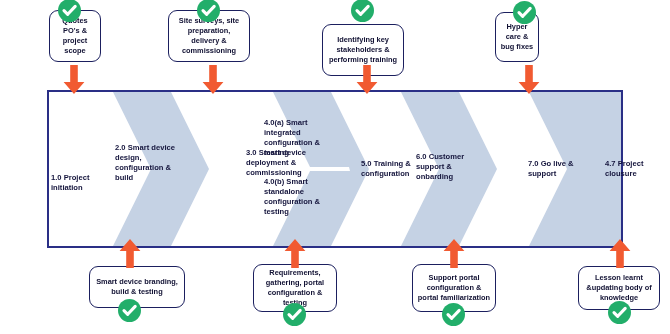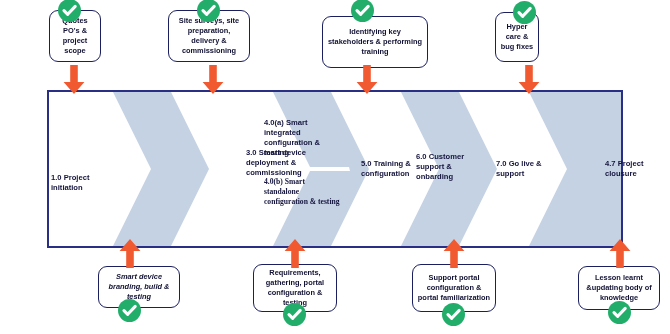--- a/index.html
+++ b/index.html
@@ -86,21 +86,21 @@
 
   <div class="callout" style="left:168px;top:10px;width:82px;height:52px;">
     <span>Site surveys, site preparation, delivery &amp; commissioning</span>
   </div>
   <div class="badge" style="left:197px;top:-1px;">
     <svg width="23" height="23" viewBox="0 0 23 23" aria-hidden="true">
       <path d="M6 11.6 L9.7 15.3 L17.2 7.4" fill="none" stroke="#ffffff" stroke-width="3.1" stroke-linecap="round" stroke-linejoin="round"></path>
     </svg>
   </div>
 
-  <div class="callout" style="left:322px;top:16px;width:106px;height:52px;">
+  <div class="callout" style="left:322px;top:24px;width:82px;height:52px;">
     <span>Identifying key stakeholders &amp; performing training</span>
   </div>
   <div class="badge" style="left:351px;top:-1px;">
     <svg width="23" height="23" viewBox="0 0 23 23" aria-hidden="true">
       <path d="M6 11.6 L9.7 15.3 L17.2 7.4" fill="none" stroke="#ffffff" stroke-width="3.1" stroke-linecap="round" stroke-linejoin="round"></path>
     </svg>
   </div>
 
   <div class="callout" style="left:495px;top:12px;width:44px;height:50px;">
     <span>Hyper care &amp; bug fixes</span>
@@ -143,36 +143,39 @@
 
       <path d="M352 0 L410 0 L448 77 L410 154 L352 154 L390 77 Z" fill="#C5D2E4"></path>
 
       <path d="M480 0 L572 0 L572 154 L480 154 L518 77 Z" fill="#C5D2E4"></path>
     </svg>
   </div>
 
   <div class="stage-label" style="left:51px;top:173px;width:60px;">
     <span>1.0 Project initiation</span>
   </div>
+  <div class="stage-label" style="left:115px;top:143px;width:74px;">
+    <span>2.0 Smart device design, configuration &amp; build</span>
+  </div>
   <div class="stage-label" style="left:206px;top:148px;width:66px;margin-left:40px;">
     <span>3.0 Smart device deployment &amp; commissioning</span>
   </div>
   <div class="stage-label" style="left:264px;top:118px;width:76px;">
     <span>4.0(a) Smart integrated configuration &amp; testing</span>
   </div>
-  <div class="stage-label" style="left:264px;top:177px;width:76px;font-family:Liberation Serif, serif;">
+  <div class="stage-label" style="left:264px;top:177px;width:76px;">
     <span>4.0(b) Smart standalone configuration &amp; testing</span>
   </div>
   <div class="stage-label" style="left:361px;top:159px;width:72px;">
     <span>5.0 Training &amp; configuration</span>
   </div>
   <div class="stage-label" style="left:416px;top:152px;width:64px;">
     <span>6.0 Customer support &amp; onbarding</span>
   </div>
-  <div class="stage-label" style="left:496px;top:159px;width:62px;">
+  <div class="stage-label" style="left:528px;top:159px;width:62px;">
     <span>7.0 Go live &amp; support</span>
   </div>
   <div class="stage-label" style="left:605px;top:159px;width:56px;">
     <span>4.7 Project clousure</span>
   </div>
 
   <div class="arrow" style="left:119px;top:239px;">
     <svg width="22" height="29" viewBox="0 0 22 29">
         <path d="M11 0 L21.4 12 H14.8 V29 H7.2 V12 H0.6 Z" fill="#F15A31"></path>
       </svg>
@@ -186,21 +189,21 @@
     <svg width="22" height="29" viewBox="0 0 22 29">
         <path d="M11 0 L21.4 12 H14.8 V29 H7.2 V12 H0.6 Z" fill="#F15A31"></path>
       </svg>
   </div>
   <div class="arrow" style="left:609px;top:239px;">
     <svg width="22" height="29" viewBox="0 0 22 29">
         <path d="M11 0 L21.4 12 H14.8 V29 H7.2 V12 H0.6 Z" fill="#F15A31"></path>
       </svg>
   </div>
 
-  <div class="callout" style="left:98px;top:266px;width:82px;height:42px;font-style:italic;">
+  <div class="callout" style="left:89px;top:266px;width:96px;height:42px;">
     <span>Smart device branding, build &amp; testing</span>
   </div>
   <div class="badge" style="left:118px;top:299px;">
     <svg width="23" height="23" viewBox="0 0 23 23" aria-hidden="true">
       <path d="M6 11.6 L9.7 15.3 L17.2 7.4" fill="none" stroke="#ffffff" stroke-width="3.1" stroke-linecap="round" stroke-linejoin="round"></path>
     </svg>
   </div>
 
   <div class="callout" style="left:253px;top:264px;width:84px;height:48px;">
     <span>Requirements, gathering, portal configuration &amp; testing</span>

